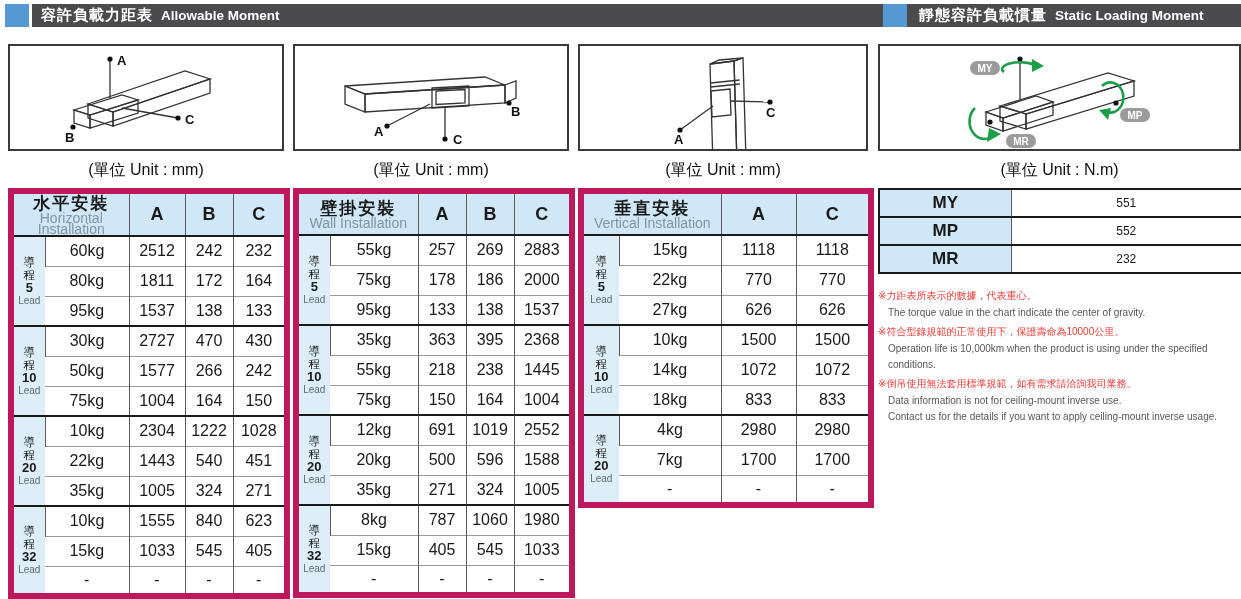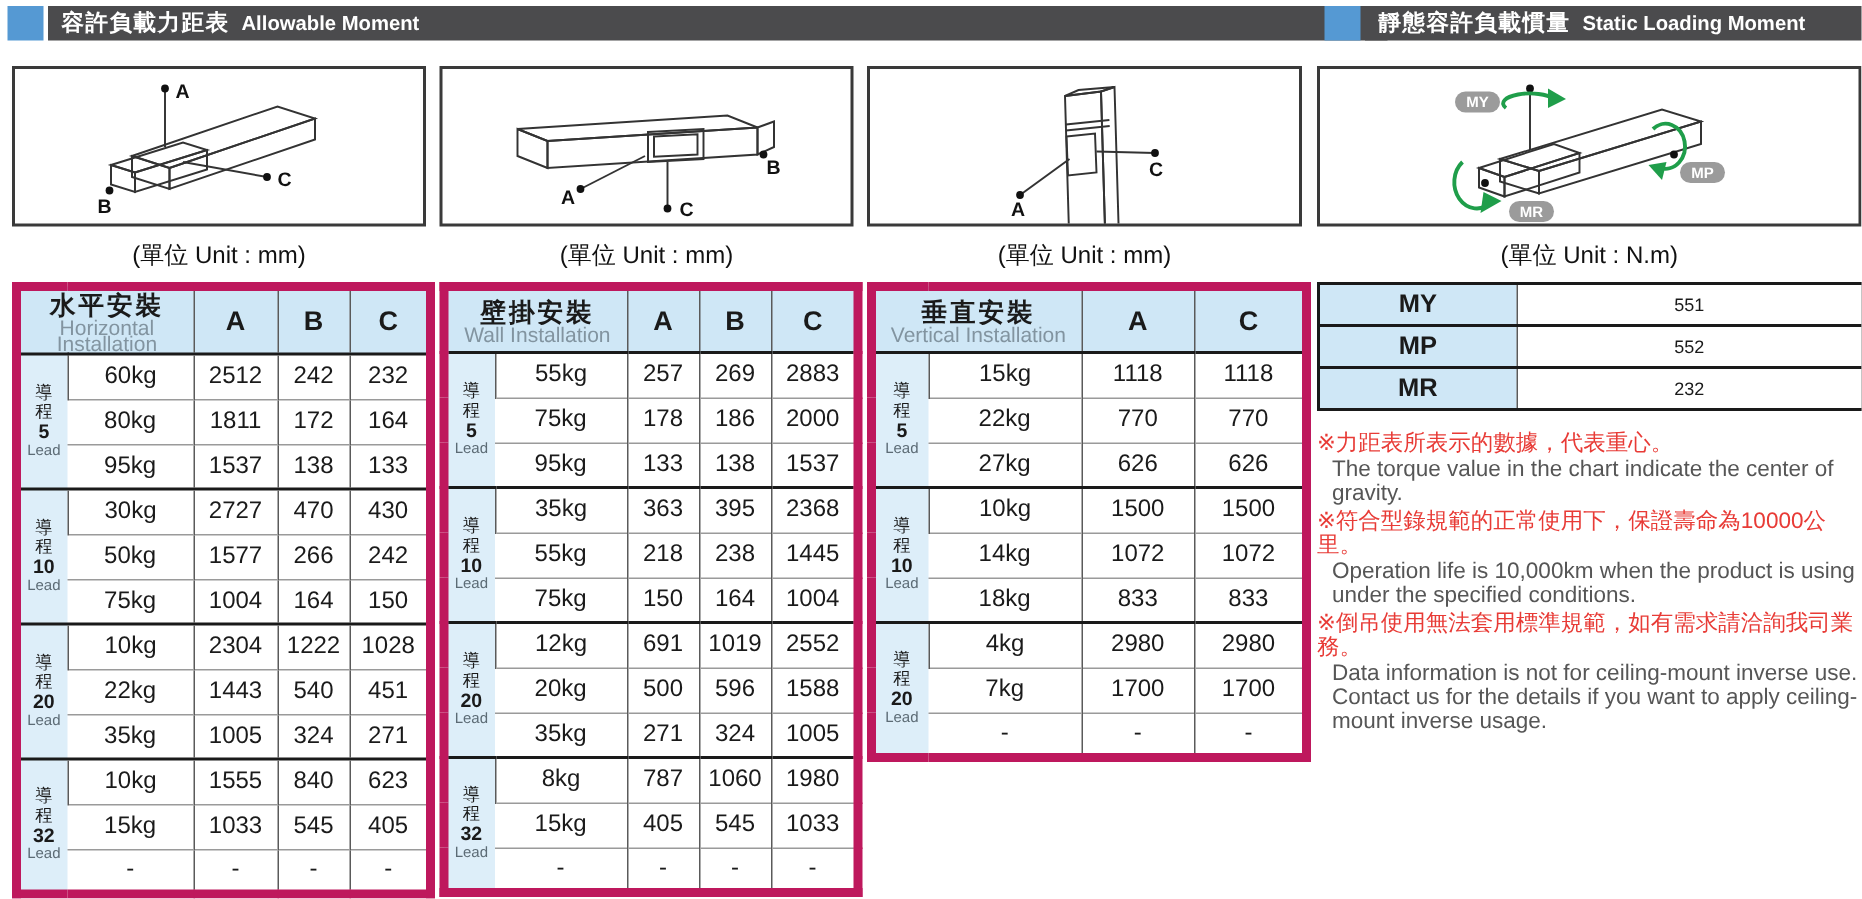--- a/index.html
+++ b/index.html
@@ -39,21 +39,21 @@
   td.lead-cell { background:#ddeef9; }
   .lz { font-size:11.5px; line-height:12.5px; }
   .ln { font-size:13px; font-weight:bold; line-height:14px; }
   .le { font-size:10px; color:#5c6b75; line-height:11px; }
   
   .static-table { border:2px solid #1a1a1a; }
   .static-table td { height:28px; text-align:center; font-size:12px; border-top:2px solid #1a1a1a; vertical-align:middle; }
   .static-table tr:first-child td { border-top:none; }
   .static-table td.sl { background:#cfe7f6; font-weight:bold; border-right:1px solid #5a5a5a; font-size:17px; }
   
-  .notes { margin-top:14px; font-size:15px; line-height:16px; }
+  .notes { margin-top:14px; font-size:10px; line-height:16px; }
   .note-zh { color:#e83b36; margin-top:3px; }
   .note-en { color:#565656; padding-left:10px; margin-top:1px; white-space:pre-line; }
   
   .lineart { stroke:#333; fill:none; stroke-width:1.3; }
   .dot { fill:#111; }
   .dlabel { font-size:13px; font-weight:bold; fill:#111; }
   .gm { stroke:#1f9e4a; stroke-width:2.6; fill:none; }
   .gmh { fill:#1f9e4a; }
   .badge { fill:#9b9b9b; }
   .badge-t { fill:#fff; font-size:10px; font-weight:bold; }

